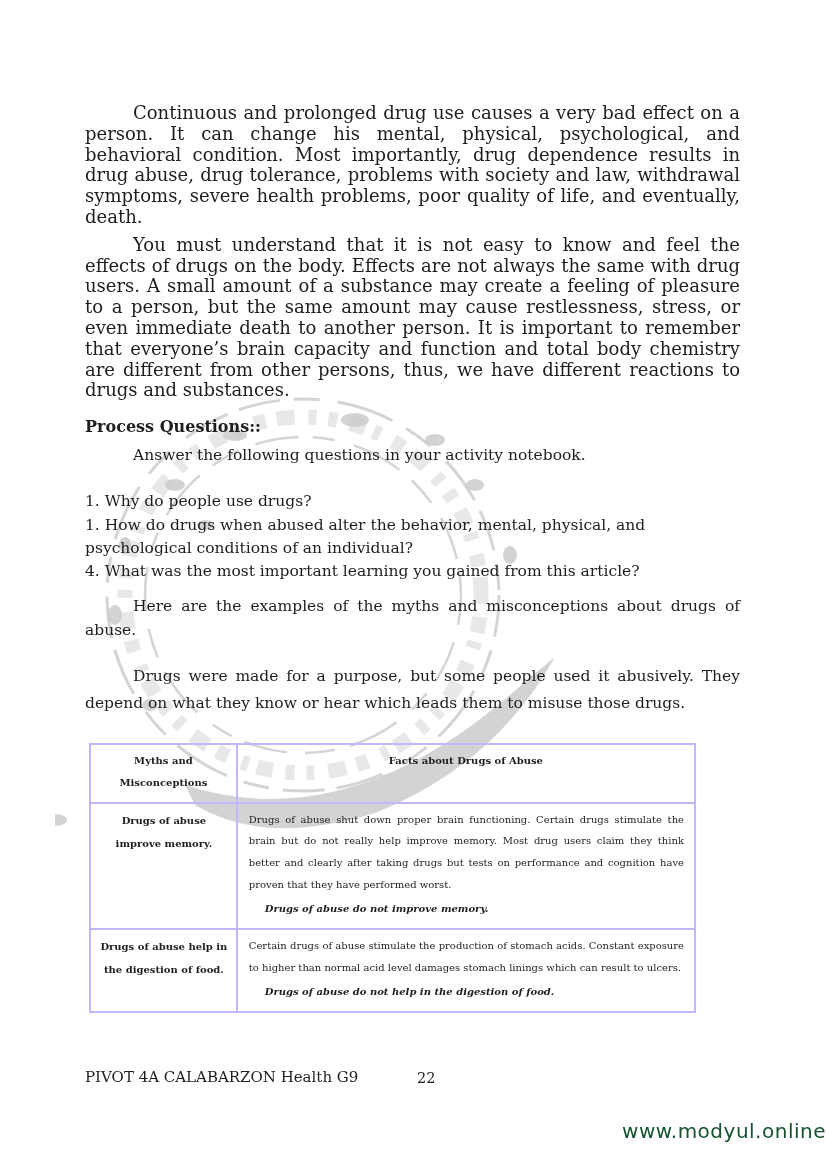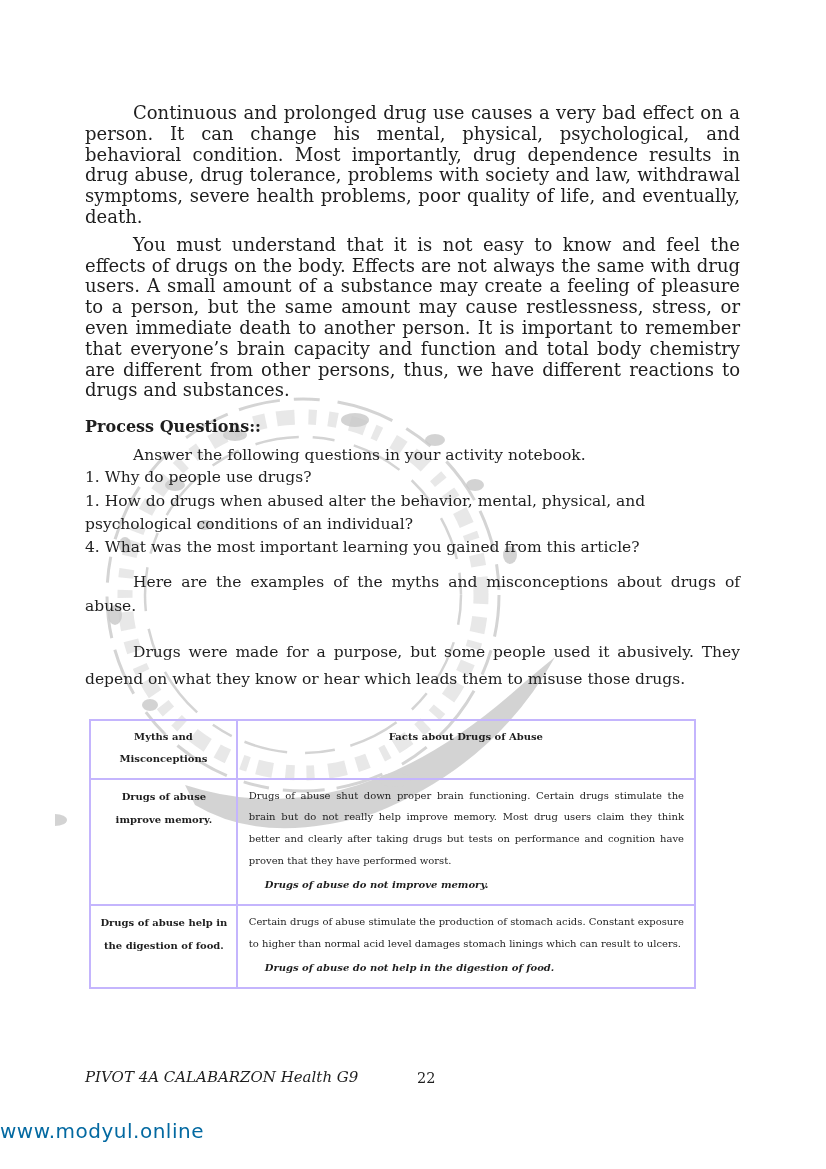--- a/index.html
+++ b/index.html
@@ -29,21 +29,21 @@
   .para2 { margin-top: 7px; }
   .process-heading {
     margin-top: 16px;
     font-size: 16px; font-weight: bold;
   }
   .process-intro {
     margin-top: 9px;
     font-size: 15.5px; line-height: 21px;
     text-indent: 48px;
   }
-  .questions { }
+  .questions { margin-top: 24px; }
   .question {
     font-size: 15.5px; line-height: 23.4px;
     text-align: left;
   }
   .para-wide {
     font-size: 15.5px; text-align: justify; text-indent: 48px; margin: 0;
   }
   .para3 { margin-top: 21px; line-height: 27px; }
   .para4 { margin-top: 10px; line-height: 24px; }
   table.myths {
@@ -75,32 +75,32 @@
     margin: 3px 0 0 16px;
     font-weight: bold; font-style: italic;
     line-height: 22px; text-align: left;
   }
   .footer {
     position: absolute; left: 85px; top: 1068px;
     width: 656px; height: 22px; z-index: 1;
   }
   .footer-title {
     position: absolute; left: 0; top: 0;
-    font-style: italic; font-size: 15px; white-space: nowrap;
+    font-size: 15px; white-space: nowrap;
   }
   .footer-page {
     position: absolute; left: 332px; top: 2px;
     font-size: 14.5px;
   }
   .site-watermark {
     position: absolute; left: 0; top: 1119px;
-    width: 826px; text-align: left;
+    width: 826px; text-align: right;
     font-family: "DejaVu Sans", "Liberation Sans", sans-serif;
     font-size: 20px; letter-spacing: 0.5px;
-    color: #0369a1; z-index: 1;
+    color: #14532d; z-index: 1;
   }
 </style>
 </head>
 <body>
 
 <div class="stamp-wrap">
   <svg width="560" height="480" viewBox="0 0 560 480">
     <g fill="none" stroke="#c6c6c6" opacity="0.75">
       <circle cx="248" cy="230" r="196" stroke-width="3" stroke-dasharray="42 14 26 18 58 16 30 22 48 12"></circle>
       <circle cx="248" cy="230" r="158" stroke-width="2.5" stroke-dasharray="30 18 44 14 22 20 52 16"></circle>

